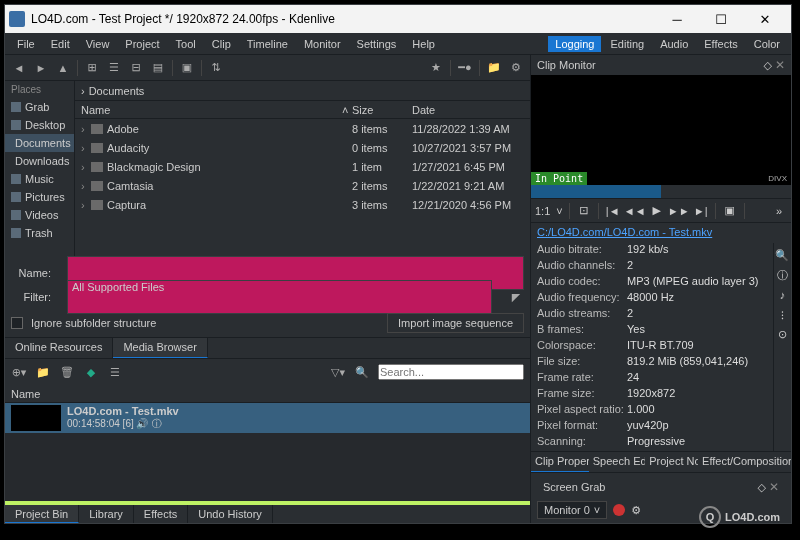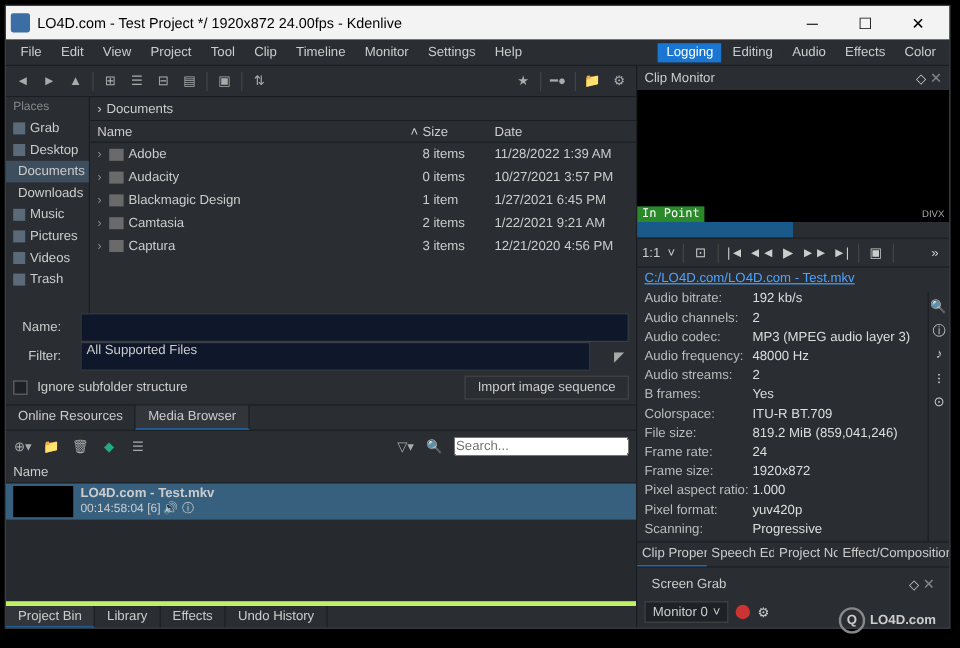--- a/index.html
+++ b/index.html
@@ -35,21 +35,21 @@
 .filehdr .col-date{width:118px}
 .filelist{flex:1;overflow:hidden}
 .filerow{height:19px;display:flex;align-items:center;font-size:11px;padding-left:6px}
 .filerow .arrow{width:10px;display:inline-block;color:#888}
 .filerow .fico{width:12px;height:10px;background:#6a6a6a;margin-right:4px;display:inline-block}
 .filerow .fname{flex:1}
 .filerow .fsize{width:60px}
 .filerow .fdate{width:118px}
 .formrow{height:24px;display:flex;align-items:center;padding:0 6px;gap:16px}
 .formrow label{width:40px;text-align:right}
-.formrow .input{flex:1;height:24px;background:#0f172a;border:1px solid #3a3e42;padding:0 4px}
+.formrow .input{flex:1;height:34px;background:#be185d;border:1px solid #3a3e42;padding:0 4px}
 .chkrow{height:28px;display:flex;align-items:center;padding:0 6px;gap:8px}
 .chk{width:12px;height:12px;border:1px solid #666;background:#1e2226}
 .btn{padding:3px 10px;background:#2a2e32;border:1px solid #444}
 .tabs{height:22px;display:flex;border-top:1px solid #1a1e22;border-bottom:1px solid #1a1e22}
 .tab{padding:3px 10px;border-right:1px solid #1a1e22;font-size:11px}
 .tab.active{background:#32363a;border-bottom:1px solid #1976d2}
 .bintoolbar{height:26px;display:flex;align-items:center;padding:0 6px;gap:8px}
 .binhdr{height:18px;background:#2a2e32;border-bottom:1px solid #1a1e22;padding-left:6px;display:flex;align-items:center}
 .binlist{flex:1;background:#26292d}
 .binrow{height:30px;display:flex;align-items:center;background:#37607f;padding-left:6px;gap:6px}

